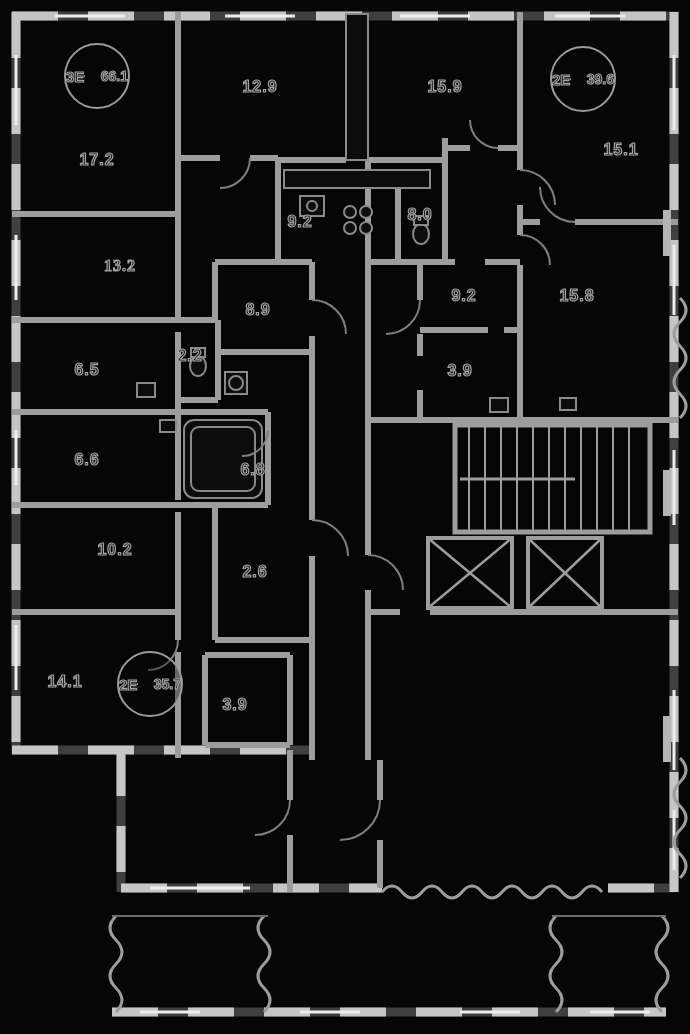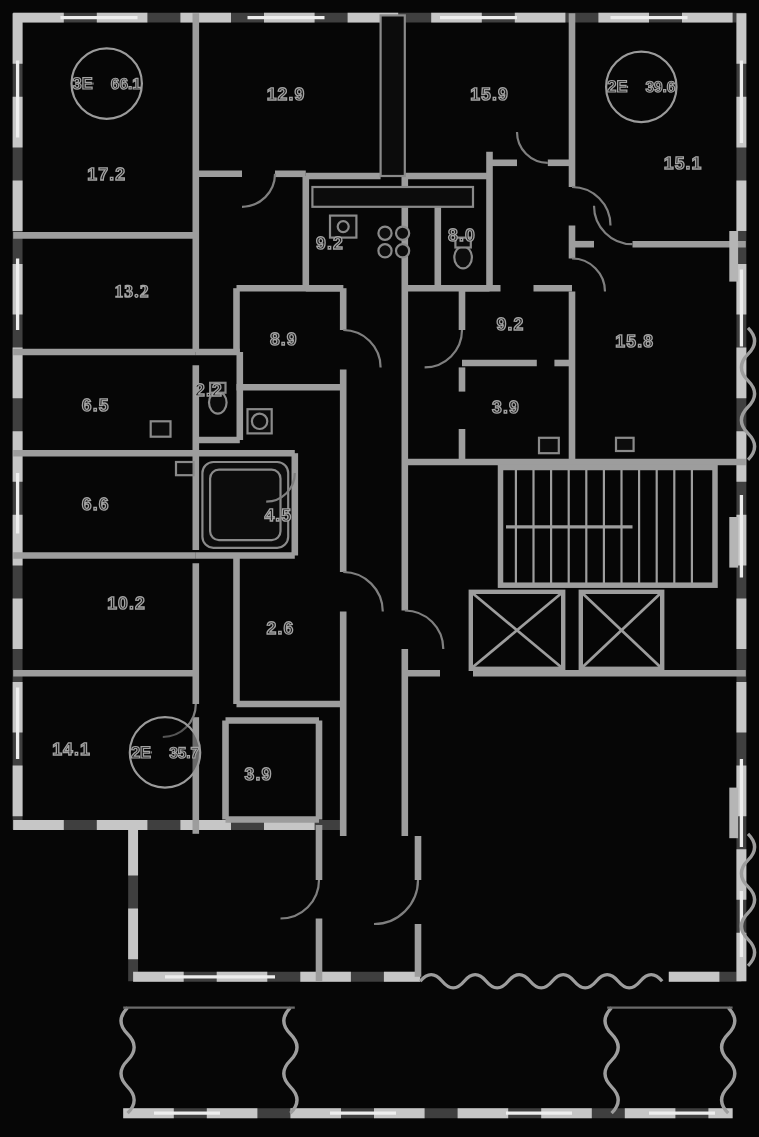--- a/index.html
+++ b/index.html
@@ -243,26 +243,26 @@
   <div class="labels">
       <div class="room-label" style="left: 97px; top: 160px;">17.2</div>
       <div class="room-label" style="left: 260px; top: 87px;">12.9</div>
       <div class="room-label" style="left: 445px; top: 87px;">15.9</div>
       <div class="room-label" style="left: 590px; top: 150px; margin-left: 31px;">15.1</div>
       <div class="room-label" style="left: 120px; top: 266px; font-family: Liberation Serif, serif;">13.2</div>
       <div class="room-label" style="left: 300px; top: 222px;">9.2</div>
       <div class="room-label" style="left: 420px; top: 215px;">8.0</div>
       <div class="room-label" style="left: 258px; top: 310px;">8.9</div>
       <div class="room-label" style="left: 464px; top: 296px;">9.2</div>
-      <div class="room-label" style="left: 577px; top: 311px;">15.8</div>
+      <div class="room-label" style="left: 577px; top: 296px;">15.8</div>
       <div class="room-label" style="left: 190px; top: 356px;">2.2</div>
       <div class="room-label" style="left: 87px; top: 370px;">6.5</div>
       <div class="room-label" style="left: 460px; top: 371px;">3.9</div>
       <div class="room-label" style="left: 87px; top: 460px;">6.6</div>
-      <div class="room-label" style="left: 253px; top: 470px;">4.5</div>
+      <div class="room-label" style="left: 253px; top: 470px;">6.8</div>
       <div class="room-label" style="left: 115px; top: 550px;">10.2</div>
       <div class="room-label" style="left: 255px; top: 572px;">2.6</div>
       <div class="room-label" style="left: 65px; top: 682px;">14.1</div>
       <div class="room-label" style="left: 235px; top: 705px;">3.9</div>
       <div class="badge" style="left: 97px; top: 76px;">
         <span class="bt">3Е</span>
         <span class="bl"></span>
         <span class="ba">66.1</span>
       </div>
       <div class="badge" style="left: 583px; top: 79px;">

